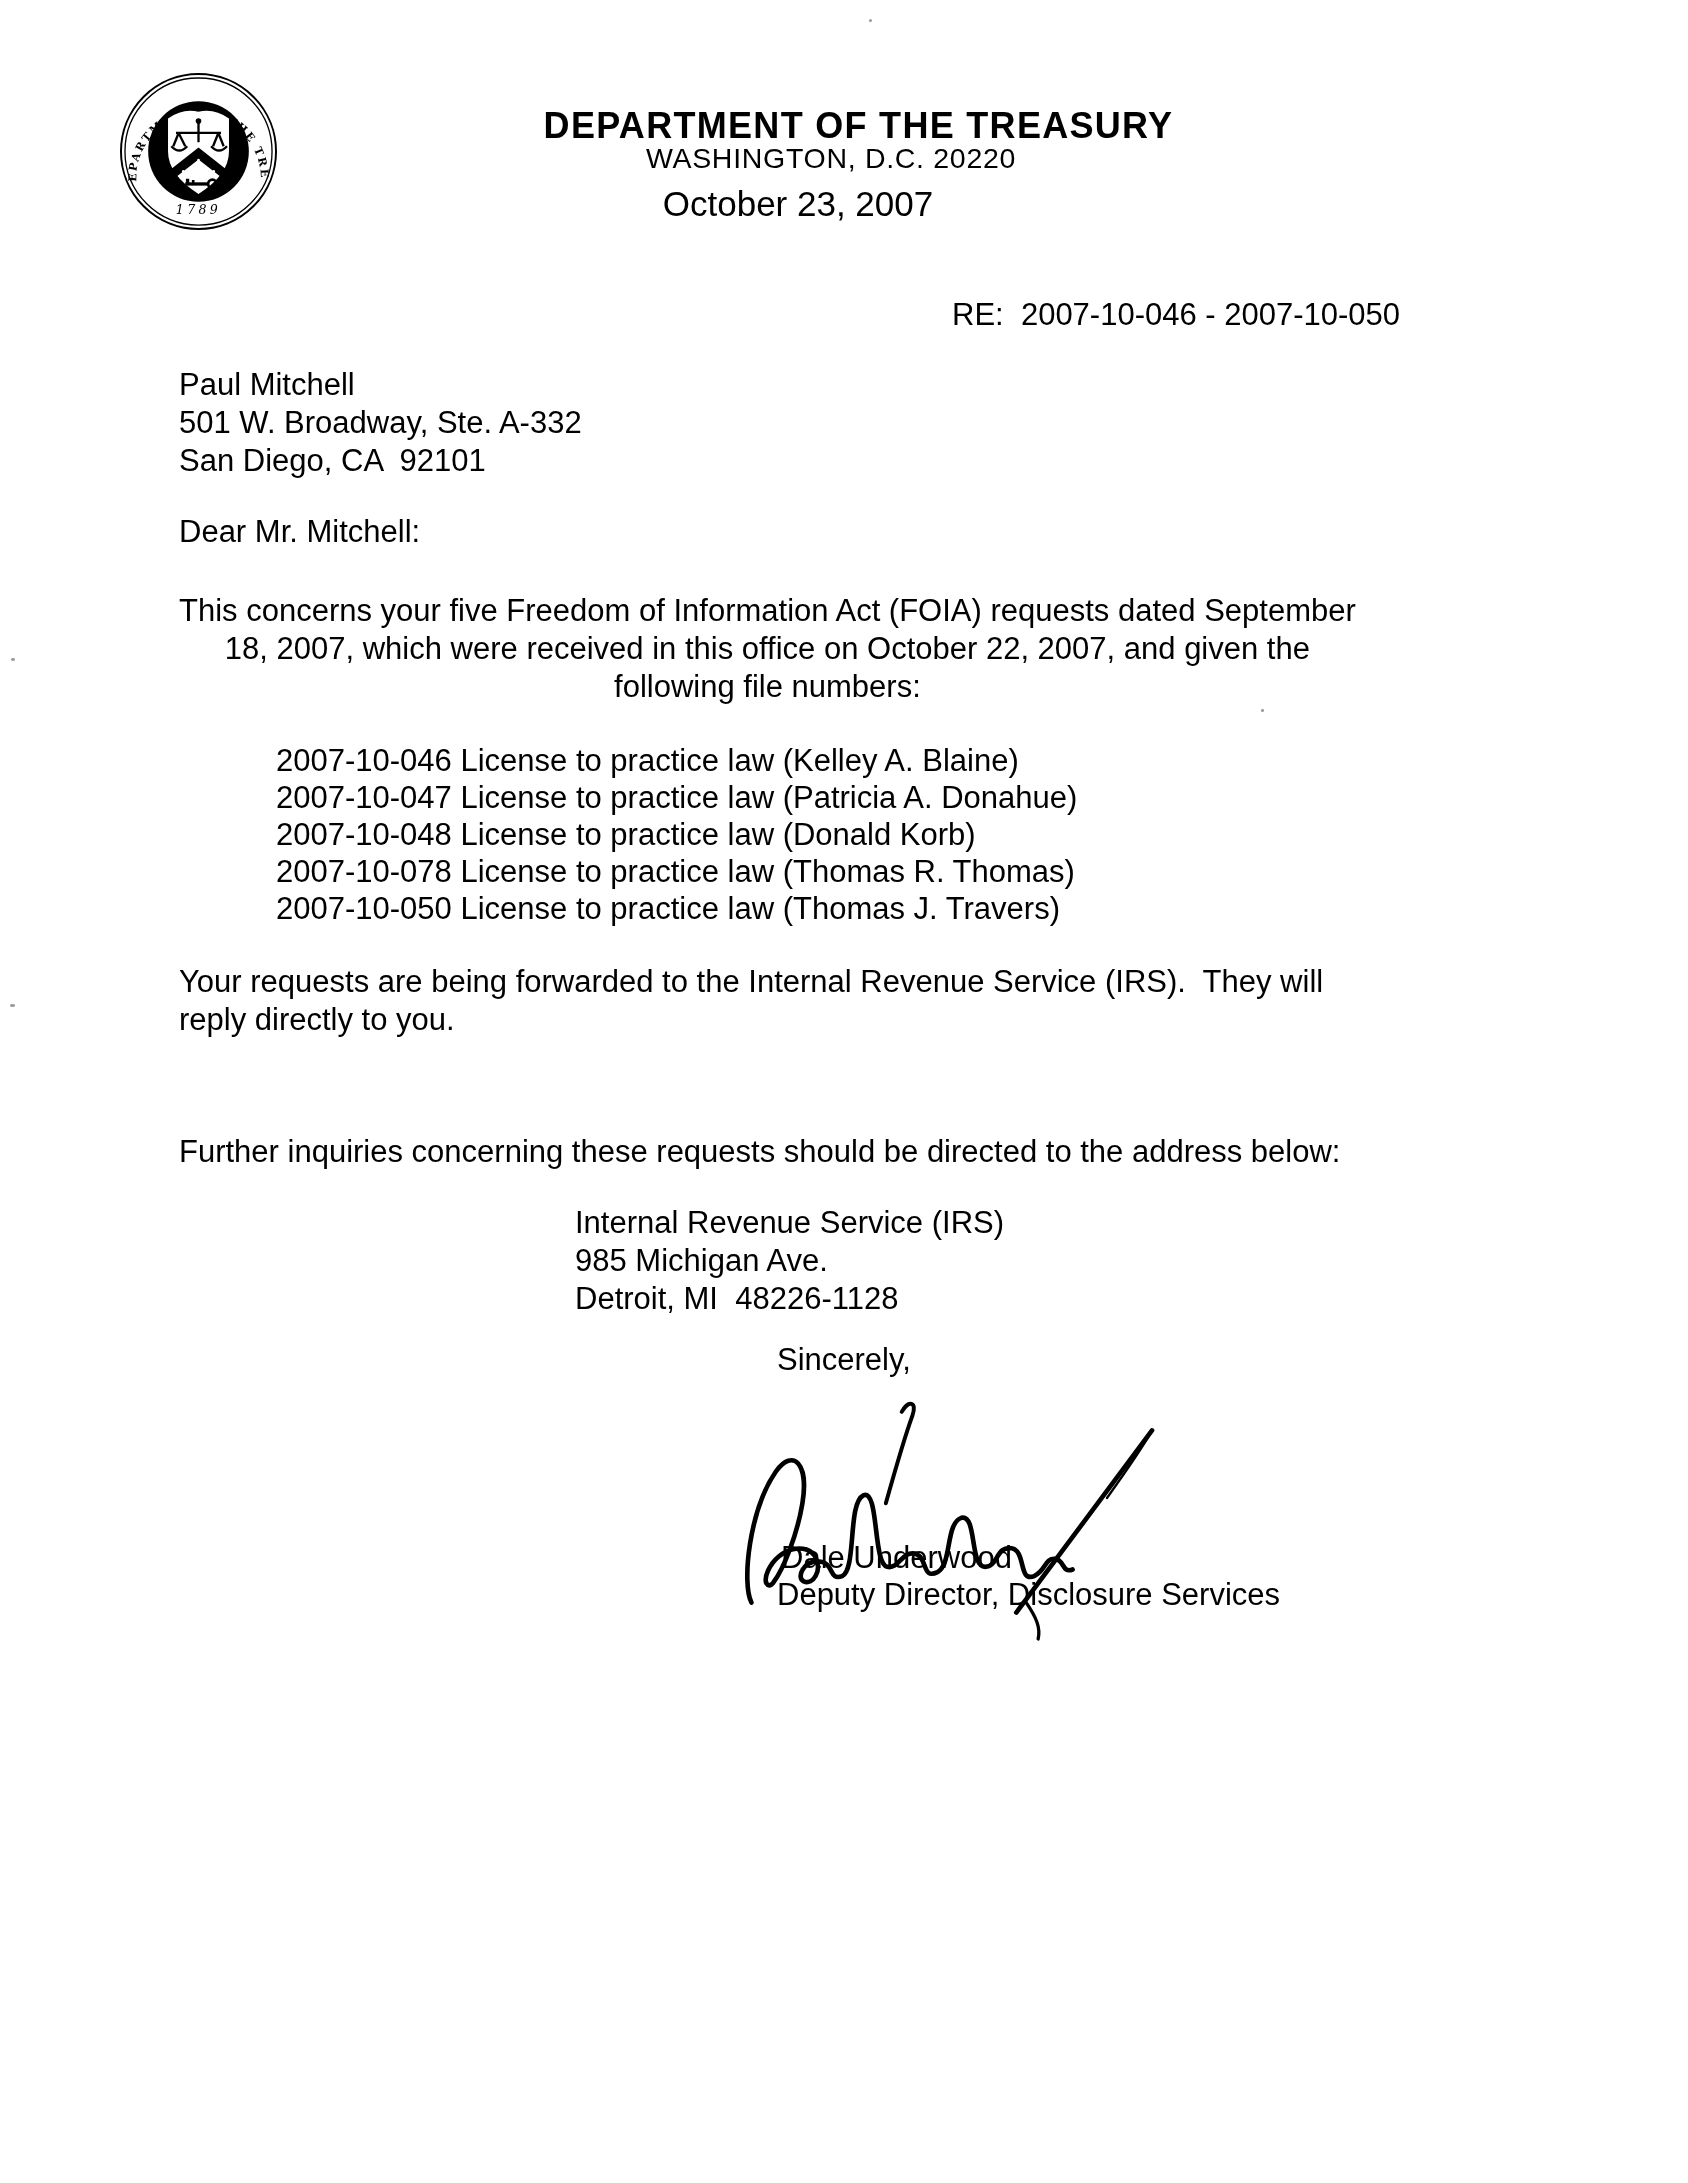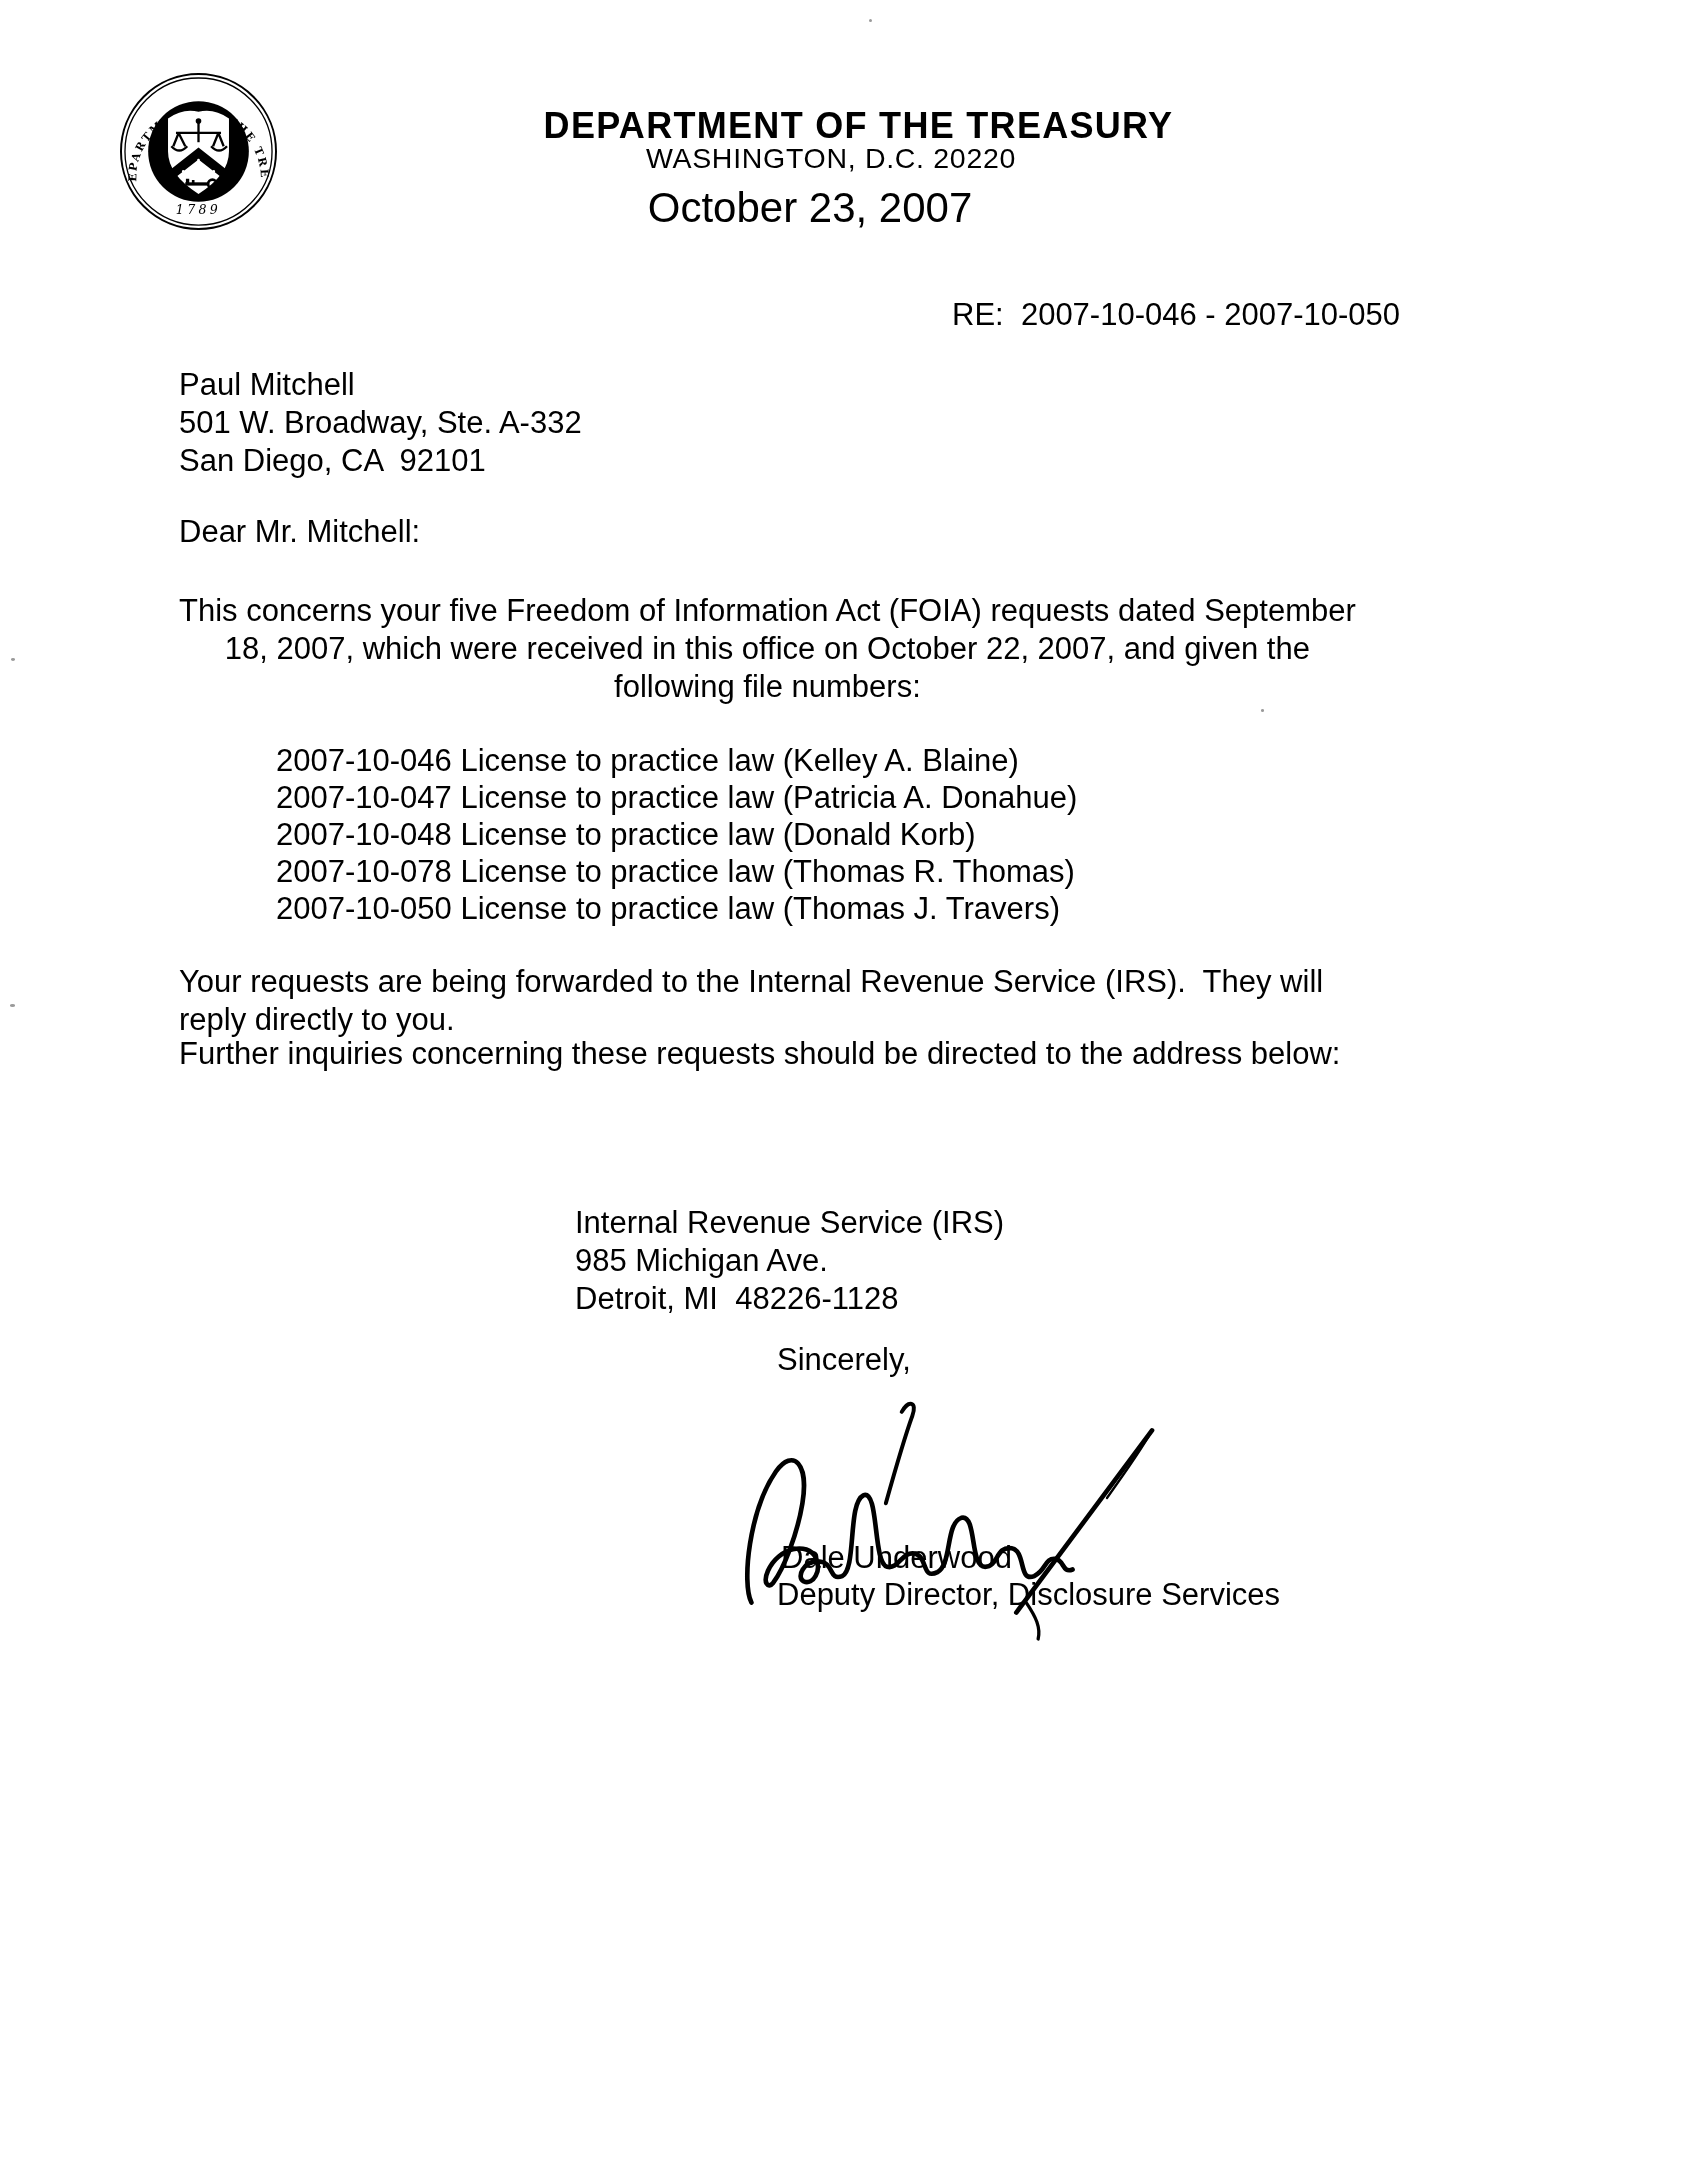--- a/index.html
+++ b/index.html
@@ -19,32 +19,32 @@
   .org-name {
     position: absolute; left: 0; top: 105px; width: 1669px;
     text-align: center; font-size: 36px; font-weight: bold; letter-spacing: 1.3px; padding-left: 24px;
   }
   .org-address {
     position: absolute; left: 0; top: 142px; width: 1662px;
     text-align: center; font-size: 28.5px; font-weight: normal; letter-spacing: 0.7px;
   }
   .letter-date {
     position: absolute; left: 0; top: 184px; width: 1596px;
-    text-align: center; font-size: 42px; padding-left: 12px;
+    text-align: center; font-size: 35px;
   }
 
   .ref-line { position: absolute; left: 952px; top: 297px; font-size: 31px; }
 
   .recipient { position: absolute; left: 179px; top: 366px; font-size: 31px; line-height: 38px; }
   .salutation { position: absolute; left: 179px; top: 514px; font-size: 31px; }
 
   .para1 { position: absolute; left: 179px; top: 592px; font-size: 31px; line-height: 38px; text-align: center; }
   .file-list { position: absolute; left: 276px; top: 742px; font-size: 31px; line-height: 37px; }
   .para2 { position: absolute; left: 179px; top: 963px; font-size: 31px; line-height: 38px; }
-  .para3 { position: absolute; left: 179px; top: 1036px; font-size: 31px; }
+  .para3 { position: absolute; left: 179px; top: 1134px; font-size: 31px; }
 
   .forward-address { position: absolute; left: 575px; top: 1156px; font-size: 31px; line-height: 38px; margin-top: 48px; }
 
   .valediction { position: absolute; left: 777px; top: 1342px; font-size: 31px; }
   .signature { position: absolute; left: 715px; top: 1384px; width: 490px; height: 265px; }
   .signer-name { position: absolute; left: 781px; top: 1540px; font-size: 31px; }
   .signer-title { position: absolute; left: 777px; top: 1577px; font-size: 31px; }
 
   .speck { position: absolute; background: #9a9a9a; border-radius: 50%; }
   .speck.s1 { left: 10.6px;   top: 658px;  width: 4.6px; height: 2.6px; }

